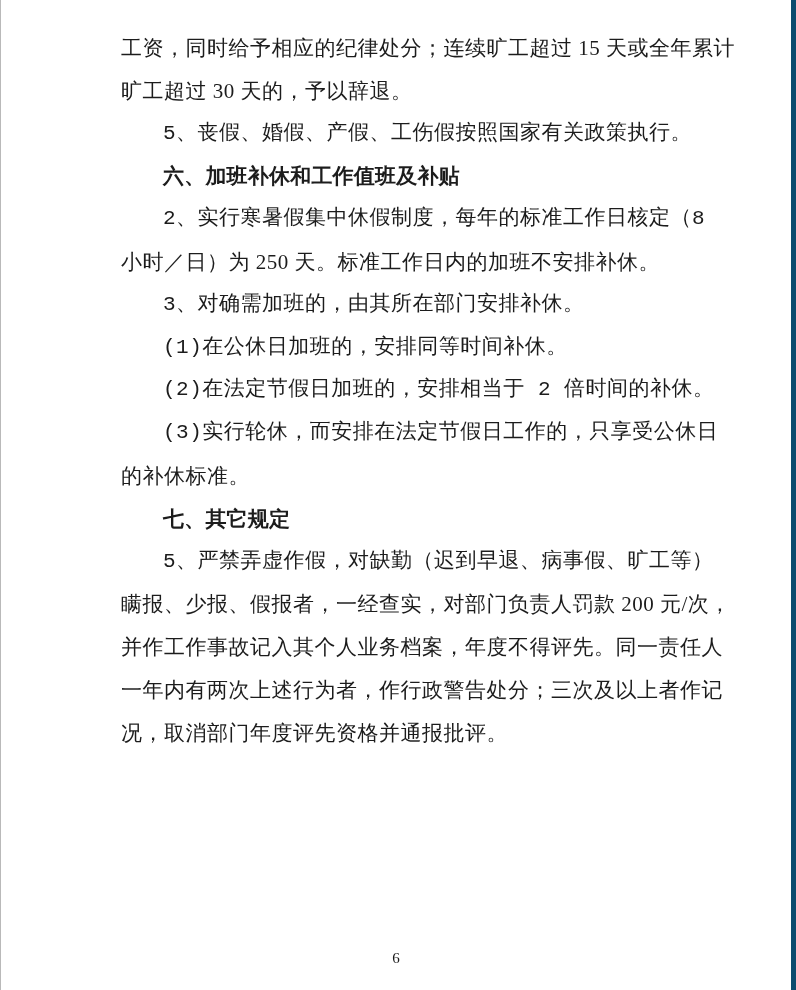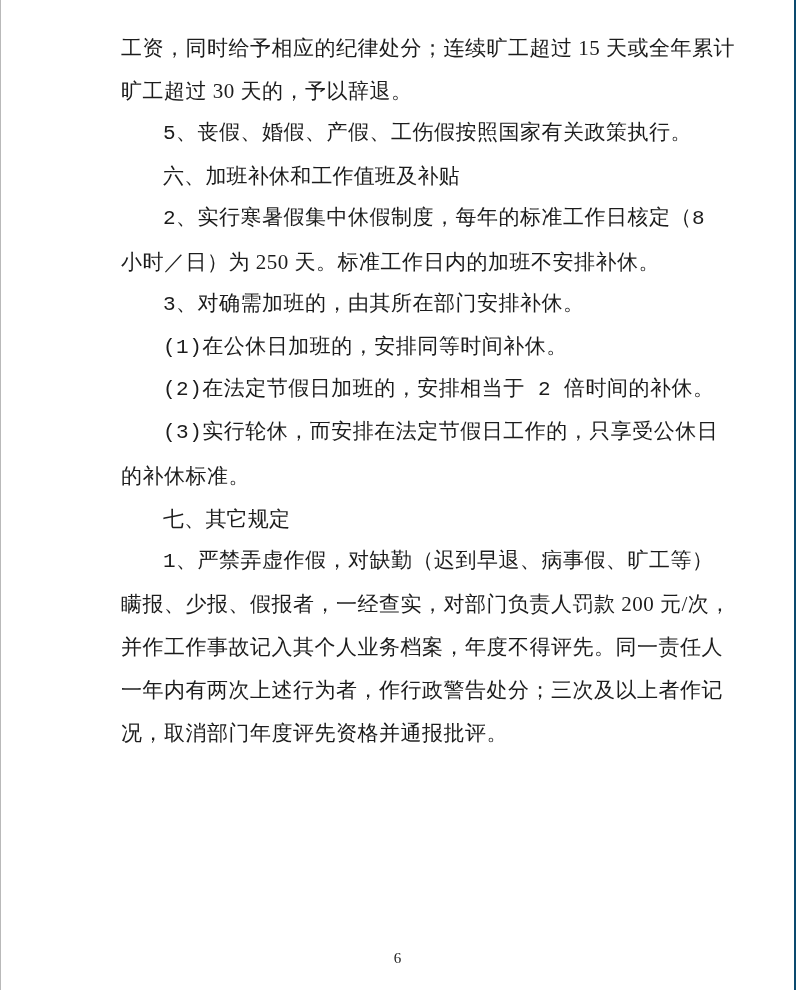--- a/index.html
+++ b/index.html
@@ -7,21 +7,21 @@
     padding: 0;
     background: #ffffff;
   }
   .page {
     position: relative;
     width: 796px;
     height: 990px;
     background: #ffffff;
     box-sizing: border-box;
     border-left: 1px solid #b9b9b9;
-    border-right: 2px solid #0c4a6e;
+    border-right: 5px solid #0c4a6e;
     overflow: hidden;
   }
   .text-block {
     position: absolute;
     left: 120px;
     top: 27px;
     width: 566px;
   }
   .ln {
     font-family: "Liberation Serif", "DejaVu Serif", serif;
@@ -30,21 +30,21 @@
     color: #1c1c1c;
     letter-spacing: 0.5px;
     white-space: nowrap;
   }
   .ln.indent {
     padding-left: 42px;
     font-family: Liberation Mono, monospace;
   }
   .ln.bold {
     font-family: "DejaVu Sans", "Liberation Sans", sans-serif;
-    font-weight: normal;
+    font-weight: bold;
     letter-spacing: 0.2px;
   }
   .page-num {
     position: absolute;
     left: 0;
     right: 0;
     top: 950px;
     text-align: center;
     font-family: "Liberation Serif", "DejaVu Serif", serif;
     font-size: 15px;
@@ -61,21 +61,21 @@
     <div class="ln indent">5、丧假、婚假、产假、工伤假按照国家有关政策执行。</div>
     <div class="ln indent bold">六、加班补休和工作值班及补贴</div>
     <div class="ln indent">2、实行寒暑假集中休假制度，每年的标准工作日核定（8</div>
     <div class="ln">小时／日）为 250 天。标准工作日内的加班不安排补休。</div>
     <div class="ln indent">3、对确需加班的，由其所在部门安排补休。</div>
     <div class="ln indent">(1)在公休日加班的，安排同等时间补休。</div>
     <div class="ln indent">(2)在法定节假日加班的，安排相当于 2 倍时间的补休。</div>
     <div class="ln indent">(3)实行轮休，而安排在法定节假日工作的，只享受公休日</div>
     <div class="ln">的补休标准。</div>
     <div class="ln indent bold">七、其它规定</div>
-    <div class="ln indent">1、严禁弄虚作假，对缺勤（迟到早退、病事假、旷工等）</div>
+    <div class="ln indent">5、严禁弄虚作假，对缺勤（迟到早退、病事假、旷工等）</div>
     <div class="ln">瞒报、少报、假报者，一经查实，对部门负责人罚款 200 元/次，</div>
     <div class="ln">并作工作事故记入其个人业务档案，年度不得评先。同一责任人</div>
     <div class="ln">一年内有两次上述行为者，作行政警告处分；三次及以上者作记</div>
     <div class="ln">况，取消部门年度评先资格并通报批评。</div>
   </div>
 
   <div class="page-num">6</div>
 </div>
 
 </body></html>

